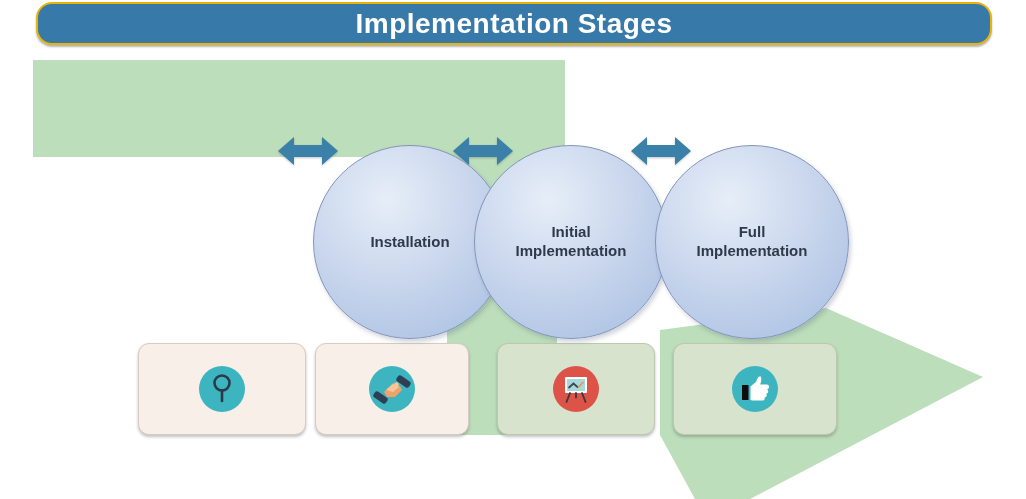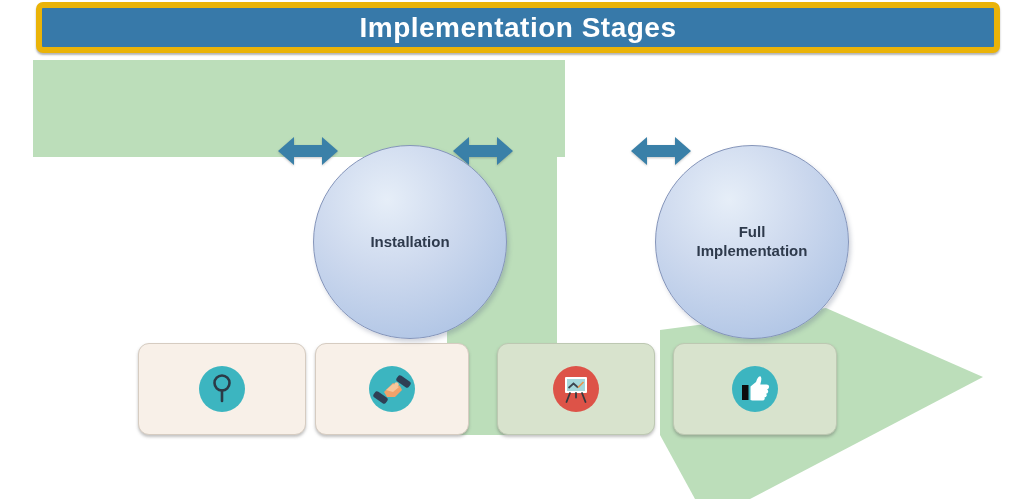--- a/index.html
+++ b/index.html
@@ -17,21 +17,21 @@
   }
   html,body{margin:0;padding:0;background:#fff;}
   .canvas{
     position:relative;width:1026px;height:499px;overflow:hidden;background:#fff;
     font-family:"Liberation Sans","DejaVu Sans",sans-serif;
   }
   
   .title-bar{
     position:absolute;left:36px;top:2px;width:952px;height:39px;
     background:var(--title-bar);
-    border:6px solid #eab308;border-radius:7px;
+    border:2px solid #eab308;border-radius:16px;
     box-shadow:0 2px 2px rgba(90,90,90,.45);
     display:flex;align-items:center;justify-content:center;
   }
   .title-bar h1{
     margin:0;color:#fff;font-size:28px;font-weight:bold;letter-spacing:.5px;
   }
   
   .bg-shapes{position:absolute;left:0;top:0;width:1026px;height:499px;z-index:0;}
   .bg-shapes .green{fill:var(--arrow-green);}
   
@@ -141,20 +141,23 @@
       <svg width="46" height="46" viewBox="0 0 46 46">
         <rect x="10" y="19" width="6.5" height="15" fill="#0d0d0d"></rect>
         <path fill="#ffffff" d="M18.5,34 V20.5 l5.5,-4.5 q1,-3.5 2.5,-5 q2.5,-2 2.8,1.2 q.2,2.3 -1,6.3 h6.2 q2.8,0 2.6,2.6 q-.15,1.9 -2,2.4 q1.4,.8 1,2.4 q-.35,1.55 -2,1.9 q1,.9 .5,2.2 q-.5,1.4 -2.2,1.5 q.6,.8 .2,1.7 q-.5,1.2 -2,1.3 h-8.1 q-2.5,0 -4,-.5 z"></path>
       </svg>
     </div>
   </div>
 
   <div class="stage-circle s2">
     <div class="label">Installation</div>
   </div>
+  <div class="stage-circle s3">
+    <div class="label">Initial Implementation</div>
+  </div>
   <div class="stage-circle s4">
     <div class="label">Full Implementation</div>
   </div>
 
   <div class="title-bar">
     <h1>Implementation Stages</h1>
   </div>
 
 </div>
 

